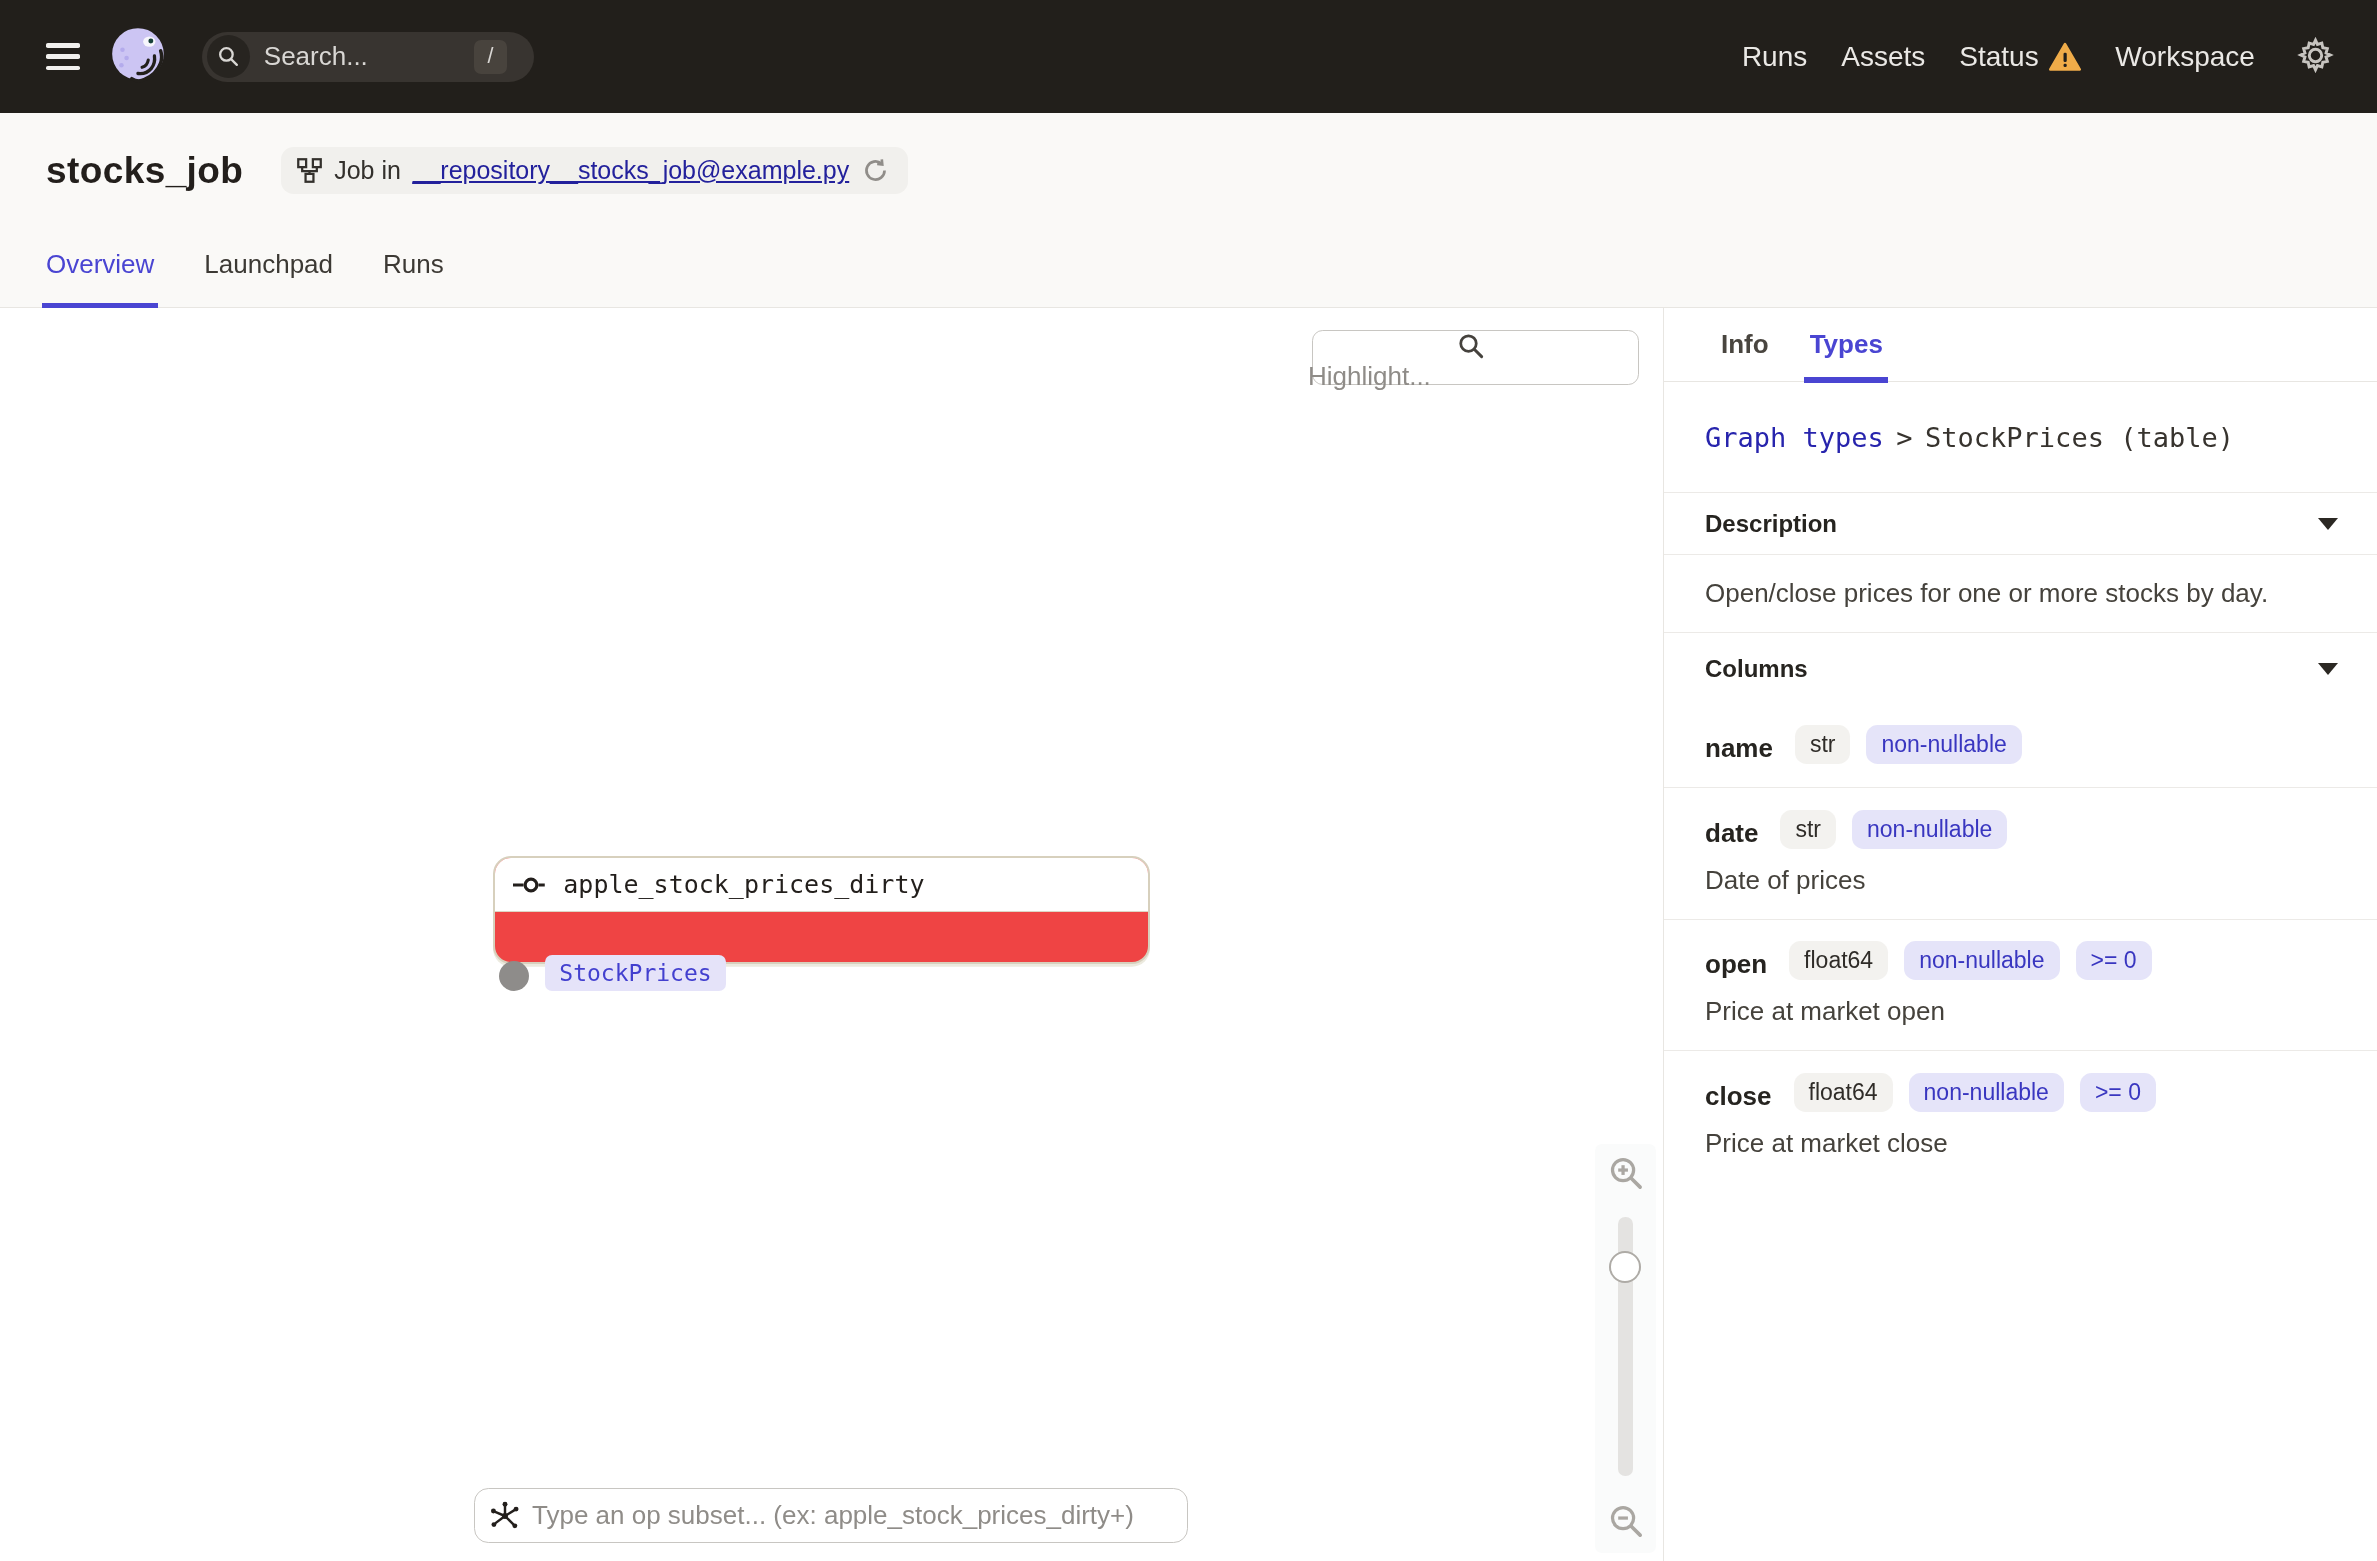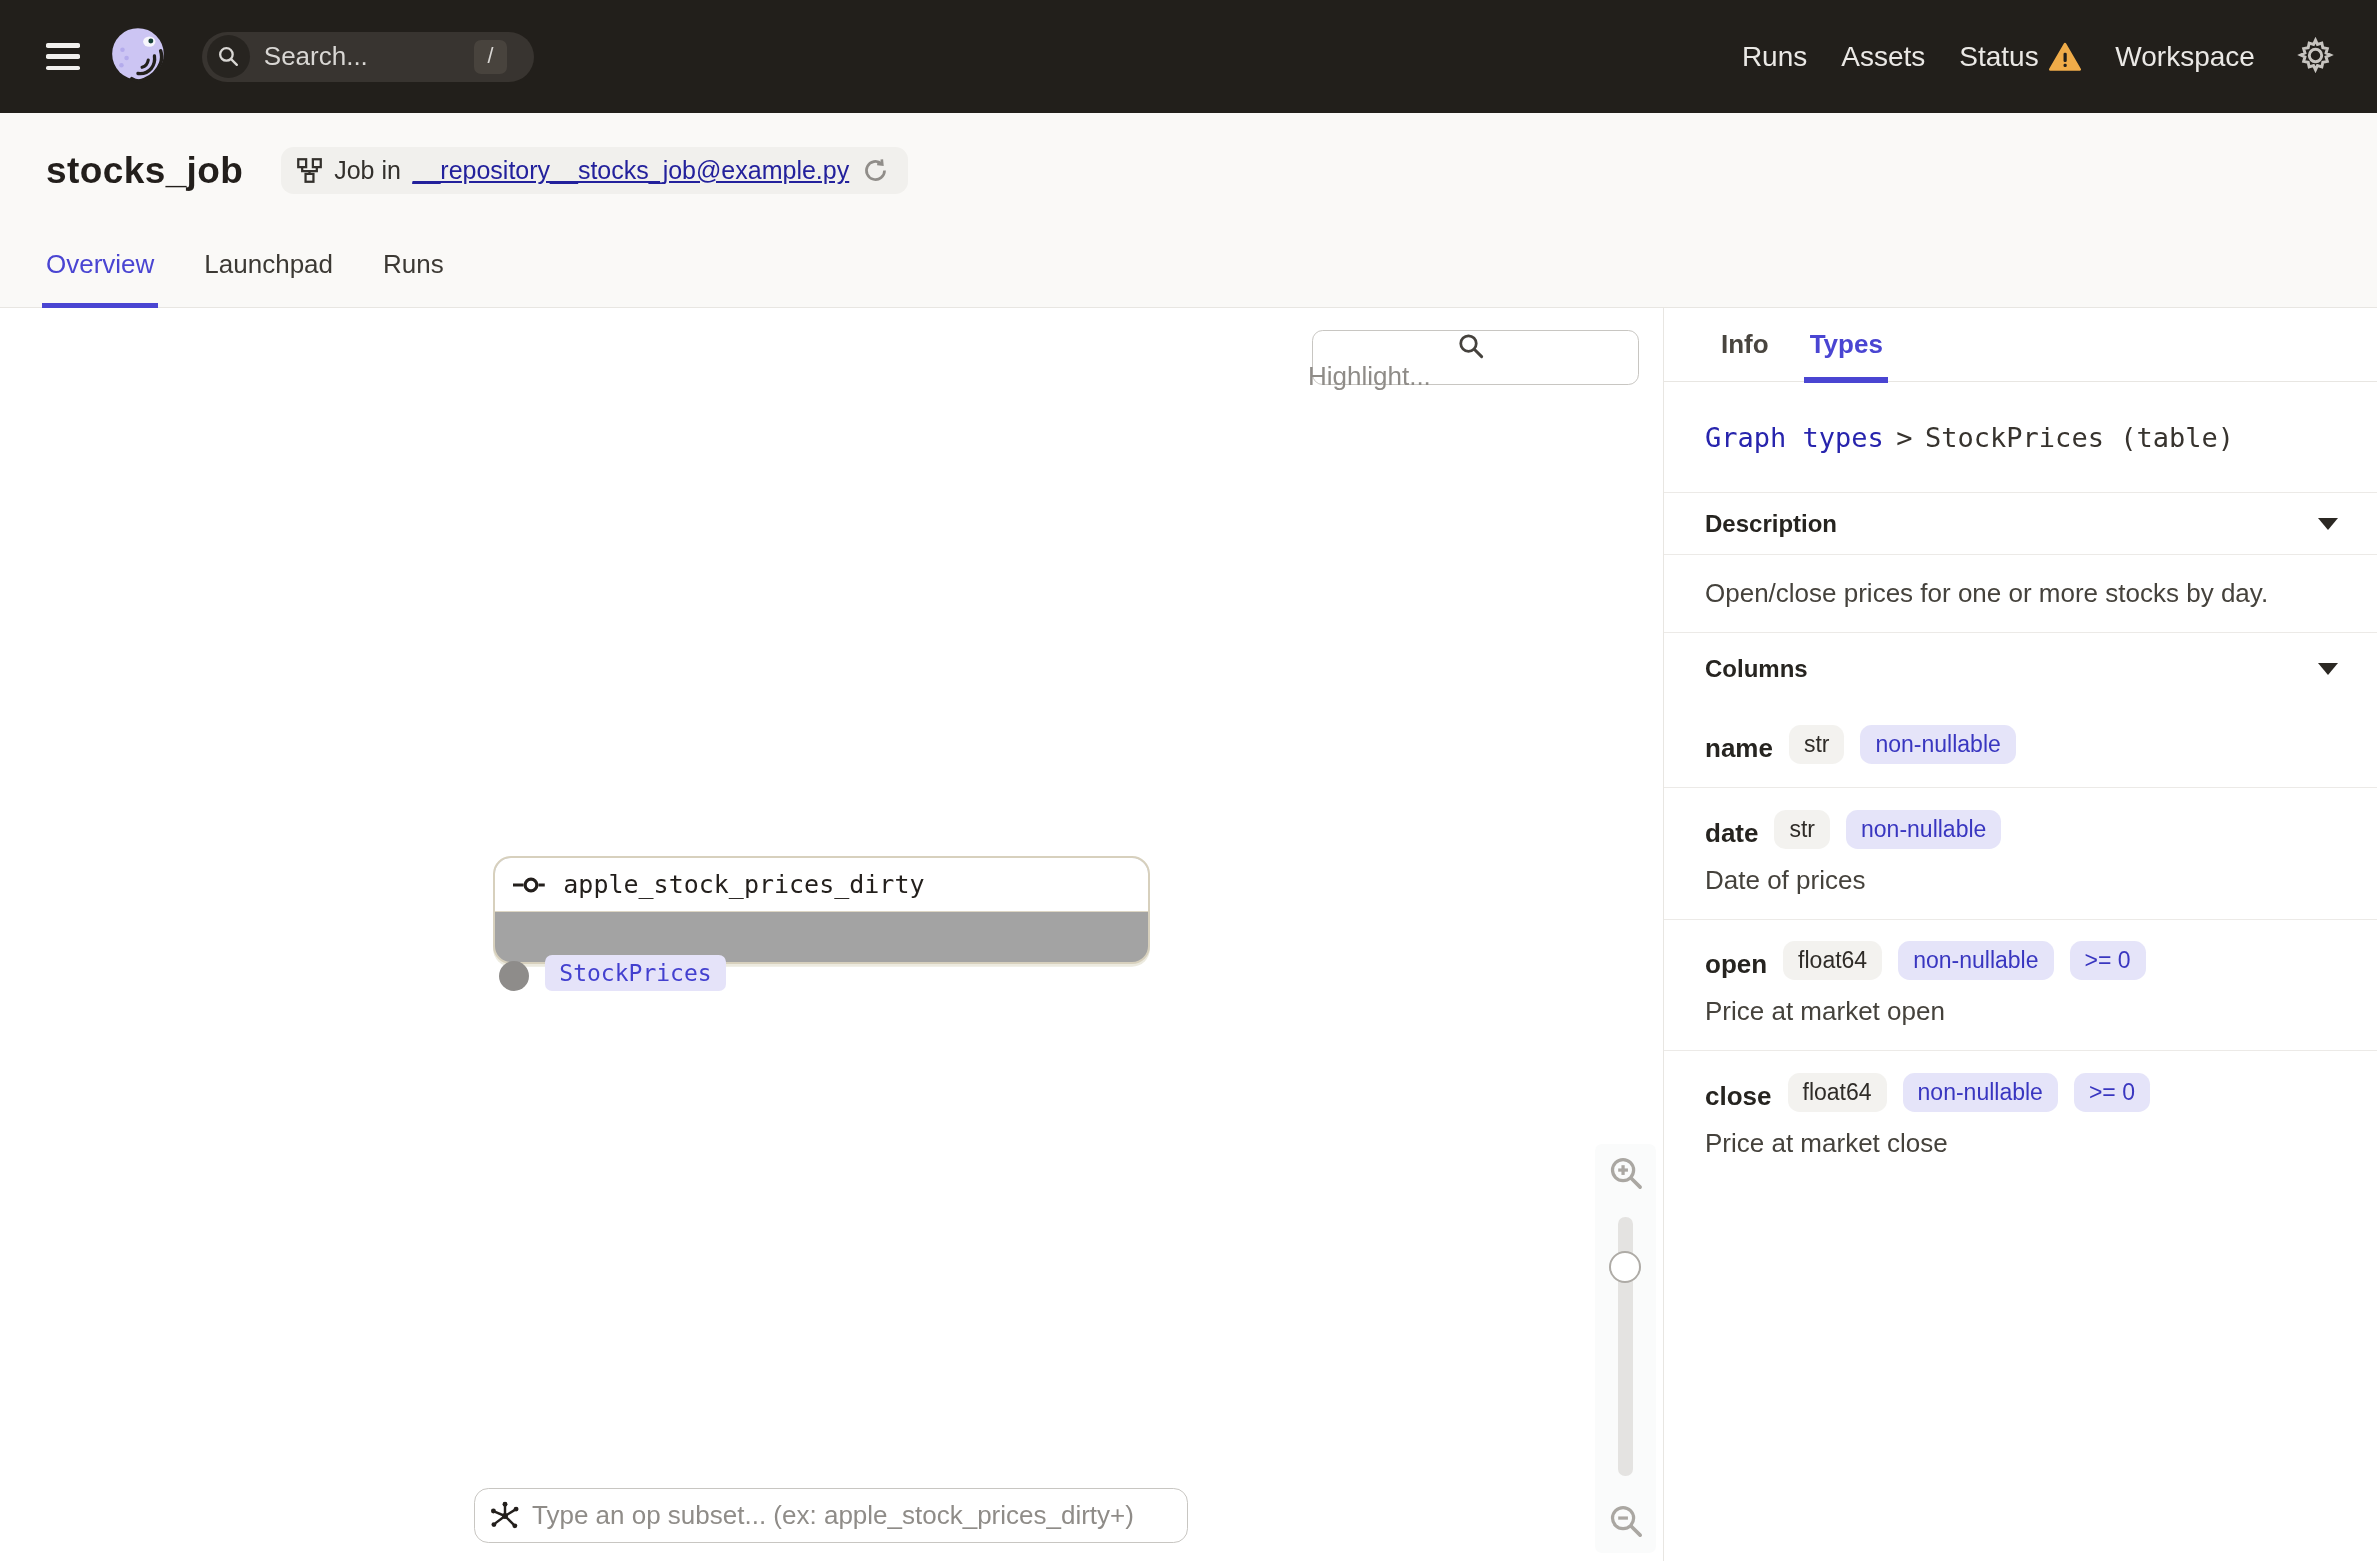--- a/index.html
+++ b/index.html
@@ -86,21 +86,21 @@
   .highlight-box input, .opsubset input {
     border:none; outline:none; flex:1; font-size:26px;
     font-family:"Liberation Sans", sans-serif; color:#33302c; background:transparent;
     min-width:0;
   }
   .highlight-box input::placeholder { color:#8f8c88; }
   .opsubset input::placeholder { color:#8f8c88; }
 
   .op-node {
     position:absolute; left:493px; top:548px; width:657px; height:108px;
-    border:2.7px solid #d7d0bd; border-radius:18px; background:#a3a3a3;
+    border:2.7px solid #d7d0bd; border-radius:18px; background:#ef4444;
     box-shadow:0 2.7px 0 #eceadf;
     overflow:hidden; cursor:pointer;
   }
   .op-node .node-title {
     height:54px; background:#ffffff; border-bottom:1.8px solid #ddd6c4;
     display:flex; align-items:center; padding:0 18px; gap:14.3px;
   }
   .op-node .node-label {
     font-family:"DejaVu Sans Mono", monospace; font-size:25px; color:#231f1c;
   }
@@ -172,21 +172,21 @@
   .columns-header { height:71px; }
 
   .col-row { border-top:1.8px solid #eceae7; padding:21.4px 41px 23px 41px; }
   .col-row:first-of-type { border-top:none; }
   .col-title { display:flex; align-items:flex-end; gap:16px; }
   .col-name { font-size:26px; font-weight:bold; color:#262420; }
   .badge {
     height:39px; border-radius:11.6px; padding:0 15px;
     display:flex; align-items:center; font-size:23px;
   }
-  .badge.gray { background:#f3f2ef; color:#2f2c28; }
+  .badge.gray { background:#f3f2ef; color:#2f2c28;margin-left:6px; }
   .badge.blue { background:#e5e4f9; color:#3936c0; }
   .col-desc { margin-top:16px; font-size:26px; color:#45423c; }
 </style>
 </head>
 <body>
 
 <div class="app">
 
   <header class="topbar">
     <button class="menu-btn">

